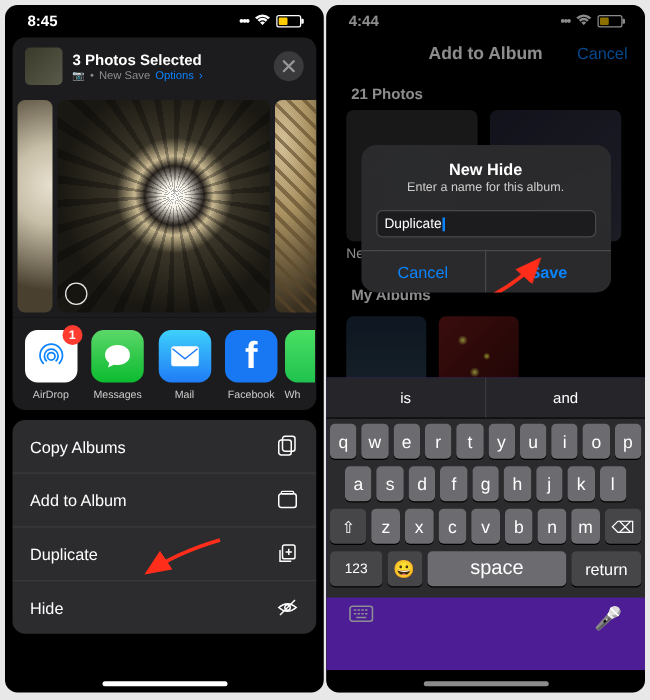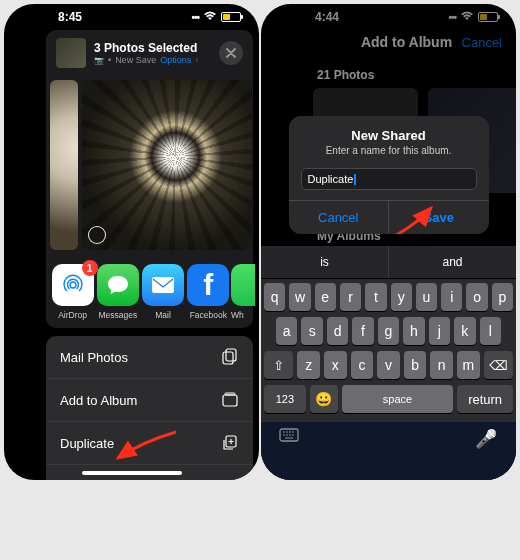--- a/index.html
+++ b/index.html
@@ -10,27 +10,26 @@
     overflow: hidden;
     position: relative;
   }
   .phones {
     display: flex;
     gap: 2px;
     padding: 4px;
   }
   .phone {
     background: #000;
-    border-radius: 30px;
+    border-radius: 10px;
     width: 256px;
-    height: 476px;
+    height: 550px;
     overflow: hidden;
     position: relative;
     color: #fff;
-    padding-left: 36px;
   }
   .statusbar {
     display: flex;
     justify-content: space-between;
     align-items: center;
     padding: 6px 18px 2px;
     font-size: 12px;
     font-weight: 600;
   }
   .status-icons { display: flex; align-items: center; gap: 4px; }
@@ -301,22 +300,22 @@
     padding: 9px 0;
     color: #0a84ff;
     font-size: 13px;
   }
   .dialog-btn:first-child { border-right: 0.5px solid #48484a; }
   .dialog-btn.save { font-weight: 600; }
 
   
   .kb-area {
     position: absolute;
-    bottom: 0; left: 0; right: 0;
-    background: #0f172a;
+    bottom: 18px; left: 0; right: 0;
+    background: #4c1d95;
     z-index: 30;
     padding-bottom: 30px;
   }
   .suggest {
     display: flex;
     background: #26262a;
     border-bottom: 0.5px solid #000;
   }
   .sugg {
     flex: 1;
@@ -340,21 +339,21 @@
     flex: 1;
     display: flex; align-items: center; justify-content: center;
     font-size: 14px;
     box-shadow: 0 1px 0 #000;
   }
   .krow2 { padding: 0 12px; }
   .key-dark { background: #464649; }
   .key-shift, .key-del { flex: 1.3; font-size: 13px; }
   .krow4 .key-123 { flex: 1.5; font-size: 11px; }
   .krow4 .key-emoji { flex: 1; }
-  .krow4 .key-space { flex: 4; font-size: 11px; }
+  .krow4 .key-space { flex: 4; font-size: 16px; }
   .krow4 .key-return { flex: 2; font-size: 13px; }
   .kb-bottom {
     display: flex; justify-content: space-between;
     padding: 6px 18px 0;
     color: #8e8e93;
     font-size: 18px;
   }
 </style>
 </head>
 <body>
@@ -441,21 +440,21 @@
       </div>
       <div class="app-cell" style="flex:0.4;align-items:flex-start">
         <div class="app-icon app-wa" style="width:24px;border-radius:10px 0 0 10px">
         </div>
         <div class="app-label">Wh</div>
       </div>
     </div>
 
     <div class="action-list">
       <div class="action-item">
-        <span>Mail Photos</span>
+        <span>Copy Albums</span>
         <svg class="action-icon" viewBox="0 0 18 18">
             <rect x="5" y="1" width="10" height="12" rx="2" fill="none" stroke="#fff" stroke-width="1.2"></rect>
             <rect x="2" y="4" width="10" height="12" rx="2" fill="none" stroke="#fff" stroke-width="1.2"></rect>
           </svg>
       </div>
       <div class="action-item">
         <span>Add to Album</span>
         <svg class="action-icon" viewBox="0 0 18 18">
             <rect x="2" y="4" width="14" height="11" rx="2" fill="none" stroke="#fff" stroke-width="1.2"></rect>
             <rect x="4" y="2" width="10" height="2" rx="1" fill="none" stroke="#fff" stroke-width="1"></rect>
@@ -528,21 +527,21 @@
 
     <div class="section-label" style="padding-top:20px">My Albums</div>
 
     <div class="my-albums-row" style="padding-top:4px">
       <div class="my-album-thumb mya1"></div>
       <div class="my-album-thumb mya2"></div>
     </div>
 
     <div class="dialog-overlay">
       <div class="dialog">
-        <div class="dialog-title">New Shared</div>
+        <div class="dialog-title">New Hide</div>
         <div class="dialog-msg">Enter a name for this album.</div>
         <div class="dialog-input">
           <span>Duplicate</span>
             <span class="caret"></span>
         </div>
         <div class="dialog-buttons">
           <div class="dialog-btn">Cancel</div>
           <div class="dialog-btn save">Save</div>
         </div>
       </div>

